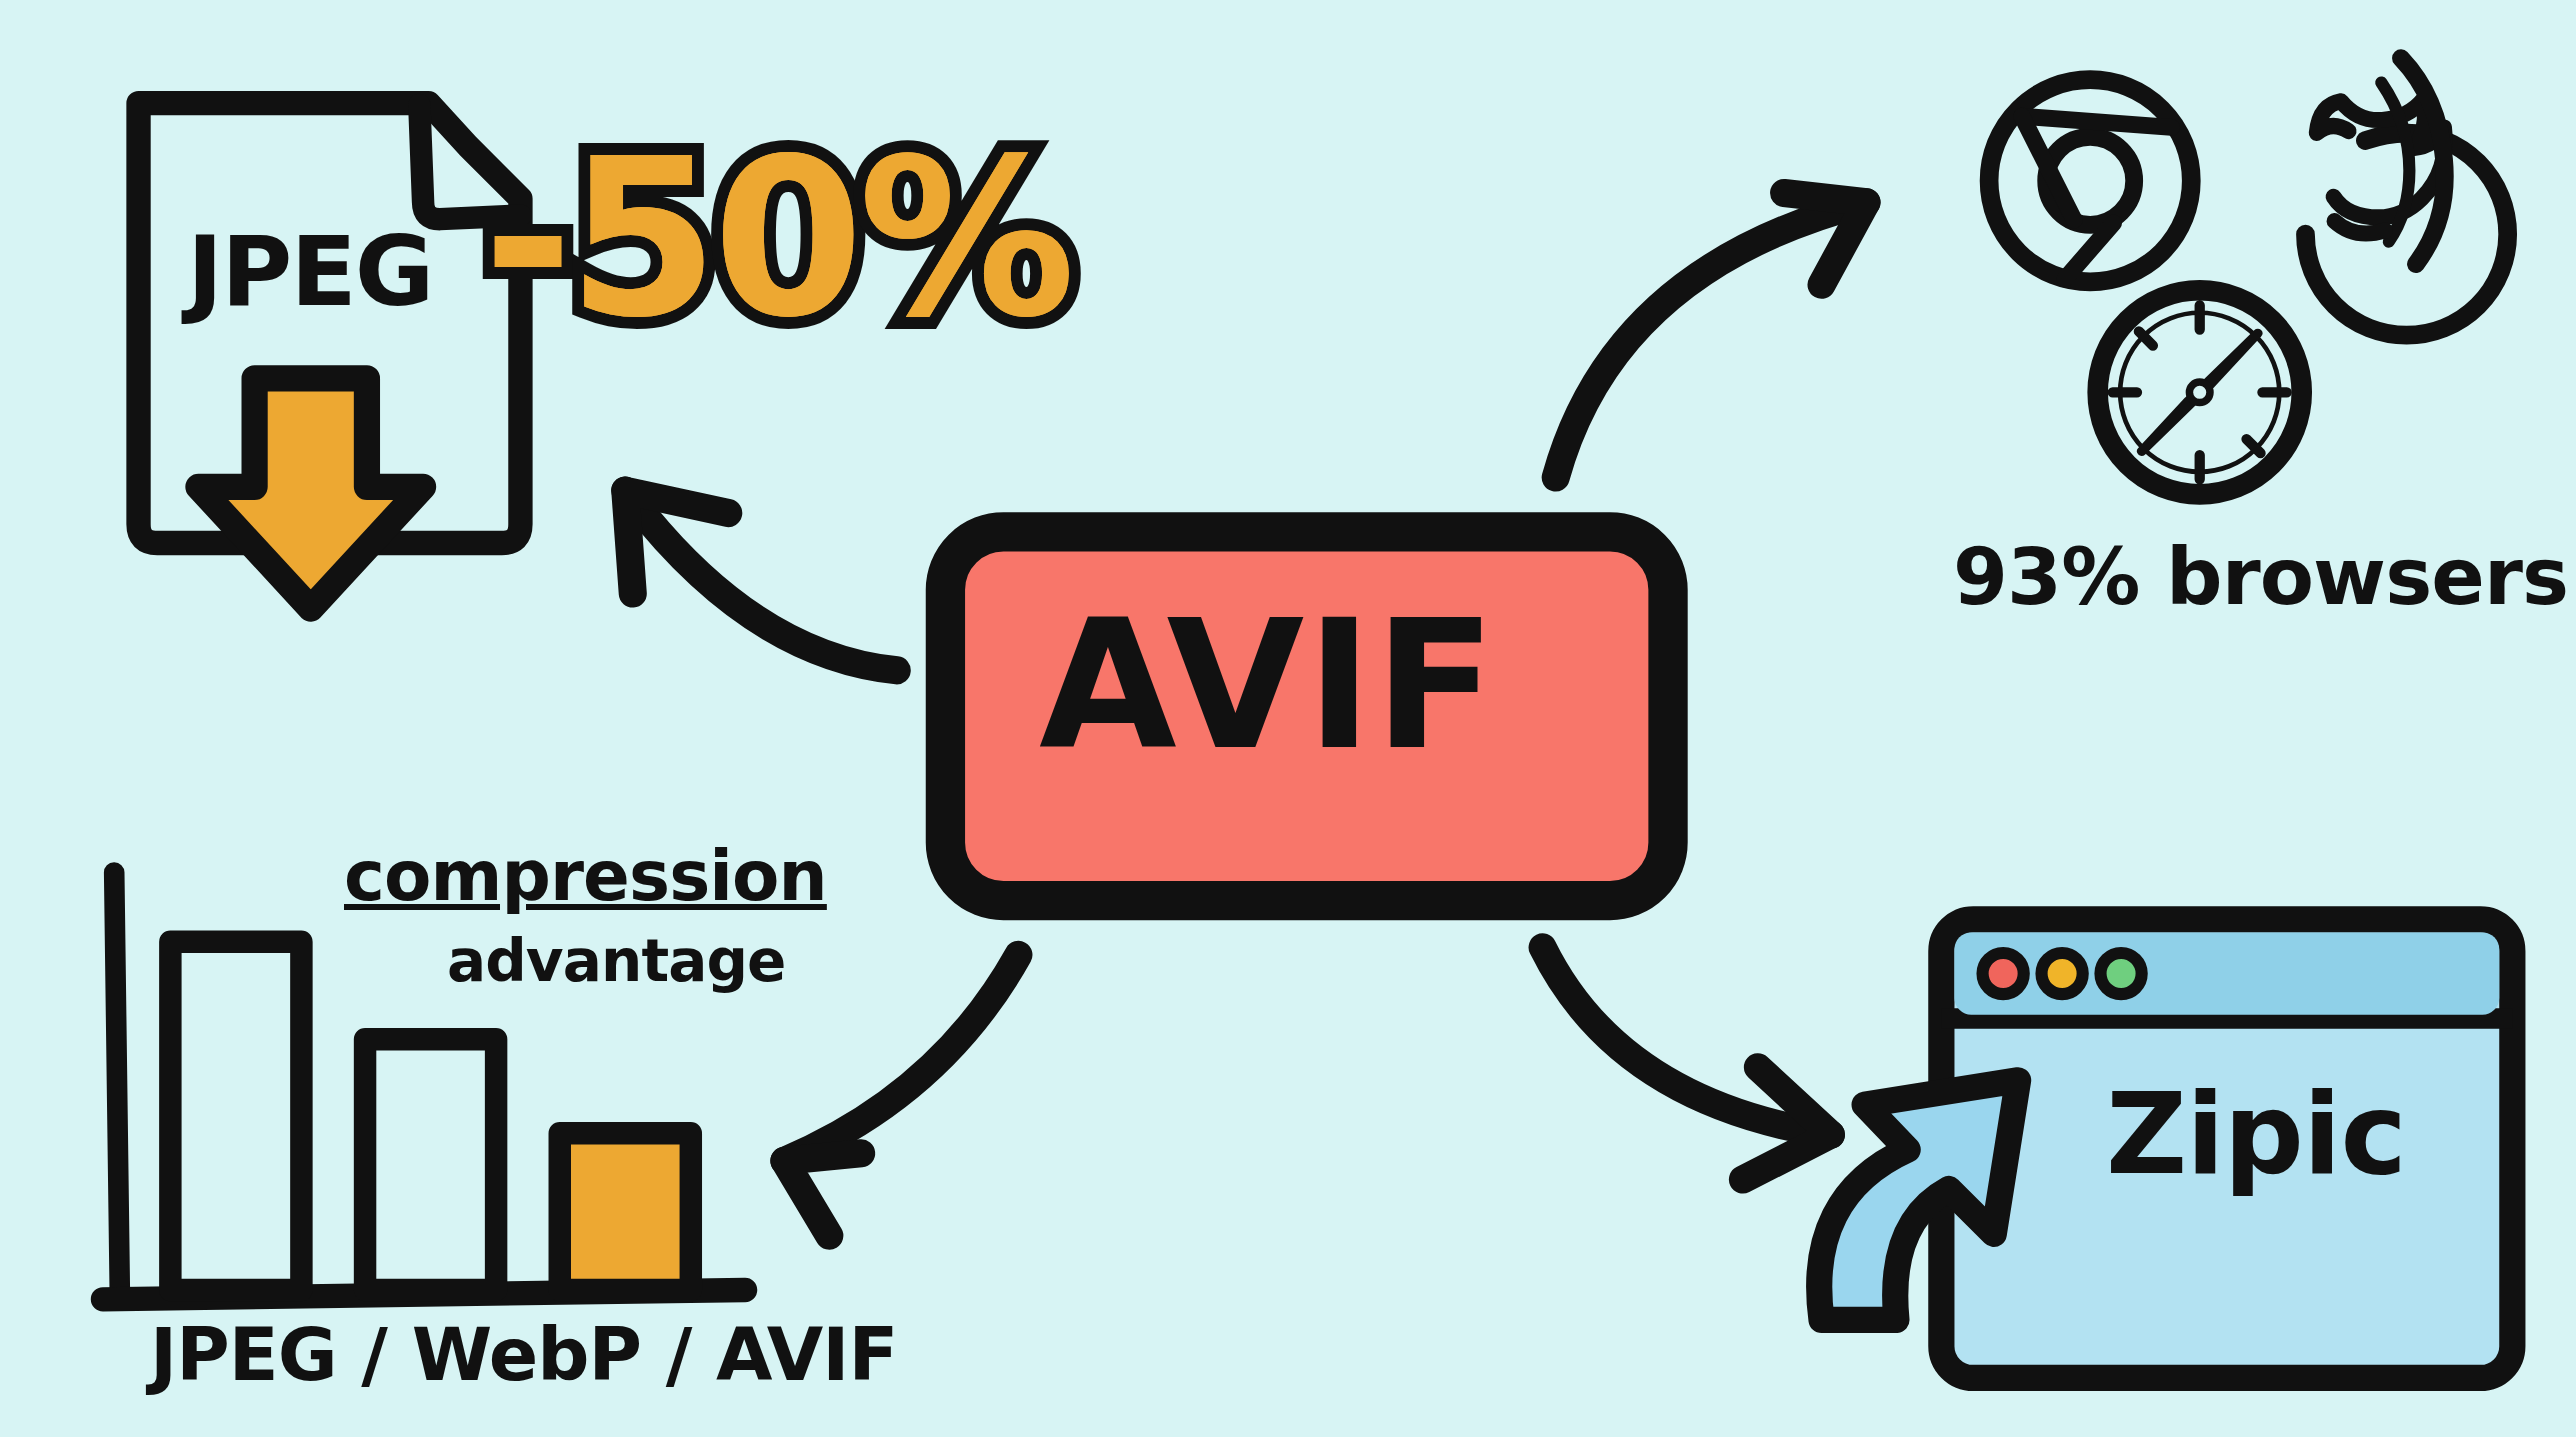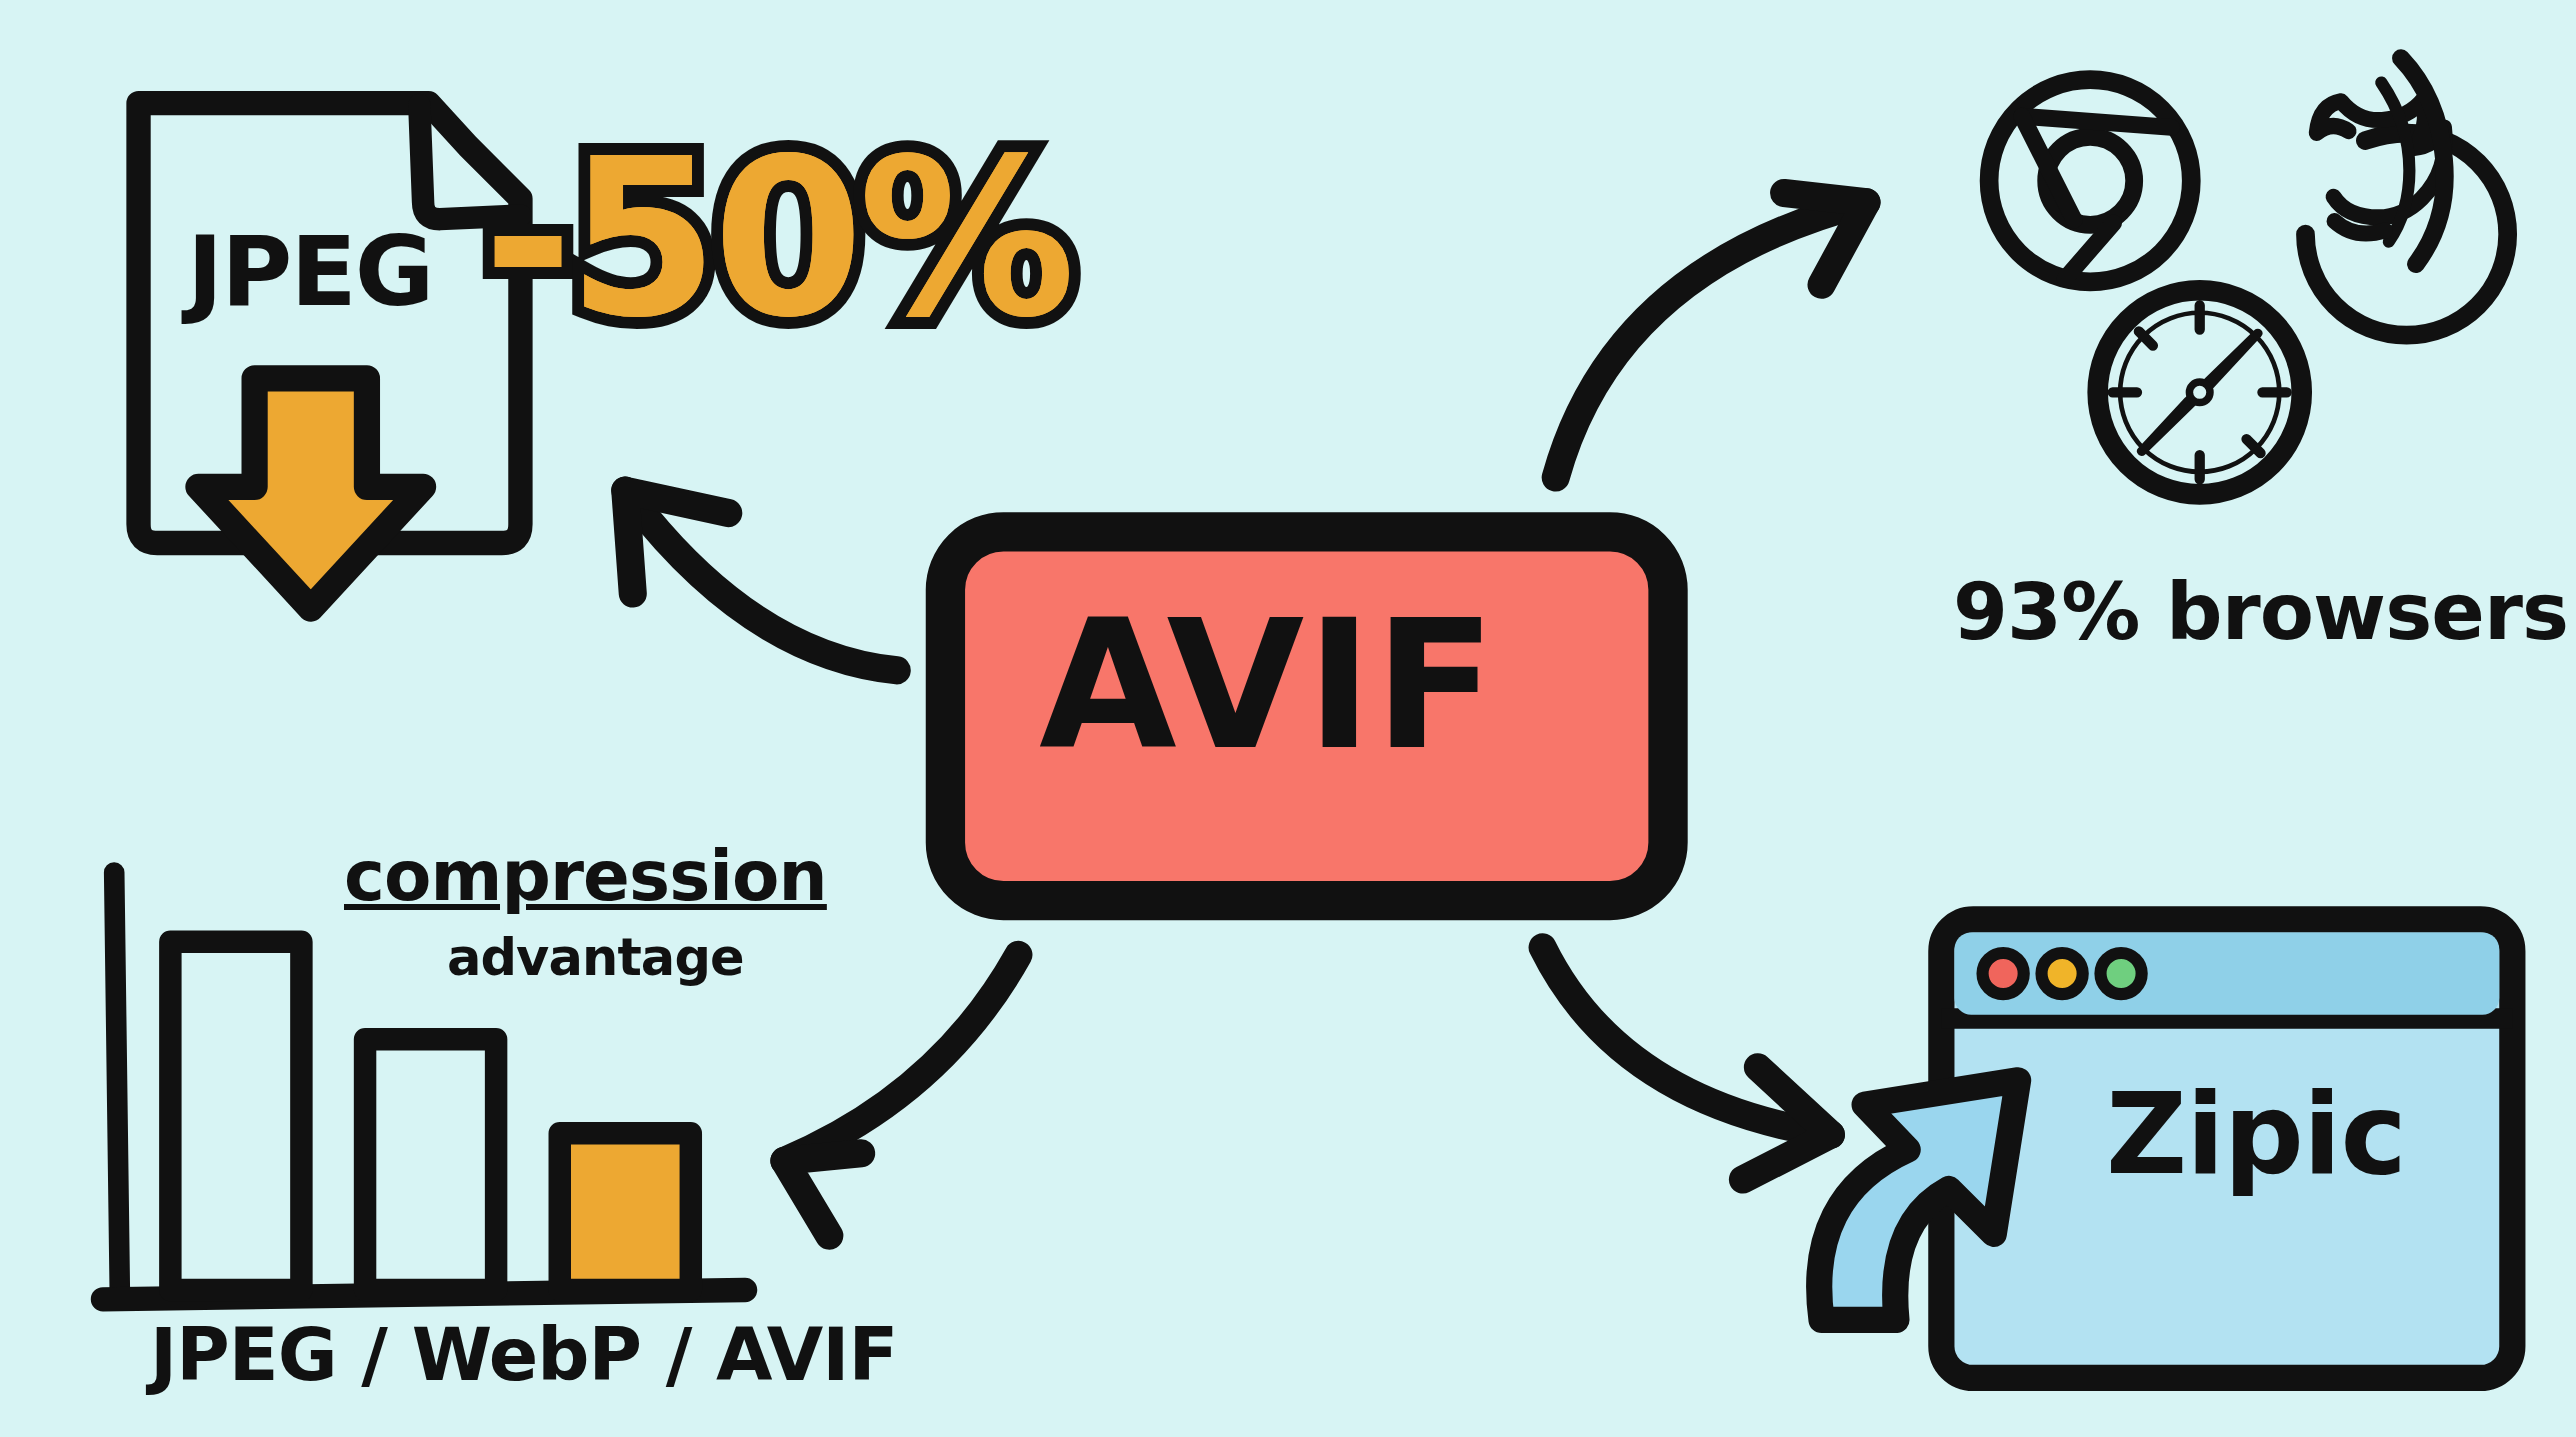--- a/index.html
+++ b/index.html
@@ -64,33 +64,32 @@
     font-size: 178px;
     letter-spacing: 1.9px;
     color: #111111;
     text-align: center;
   }
   #browsers-label {
     left: 1953px;
     top: 538px;
     font-size: 79px;
     letter-spacing: -0.9px;
-    margin-top: 35px;
   }
   #chart-note-1 {
     left: 344px;
     top: 842px;
     font-size: 69px;
     letter-spacing: -0.9px;
     text-decoration: underline;
   }
   #chart-note-2 {
     left: 447px;
     top: 932px;
-    font-size: 51px;
+    font-size: 58px;
     letter-spacing: -0.9px;
   }
   #chart-caption {
     left: 150px;
     top: 1318px;
     font-size: 73px;
     letter-spacing: -0.9px;
   }
   #zipic-label {
     left: 2106px;

